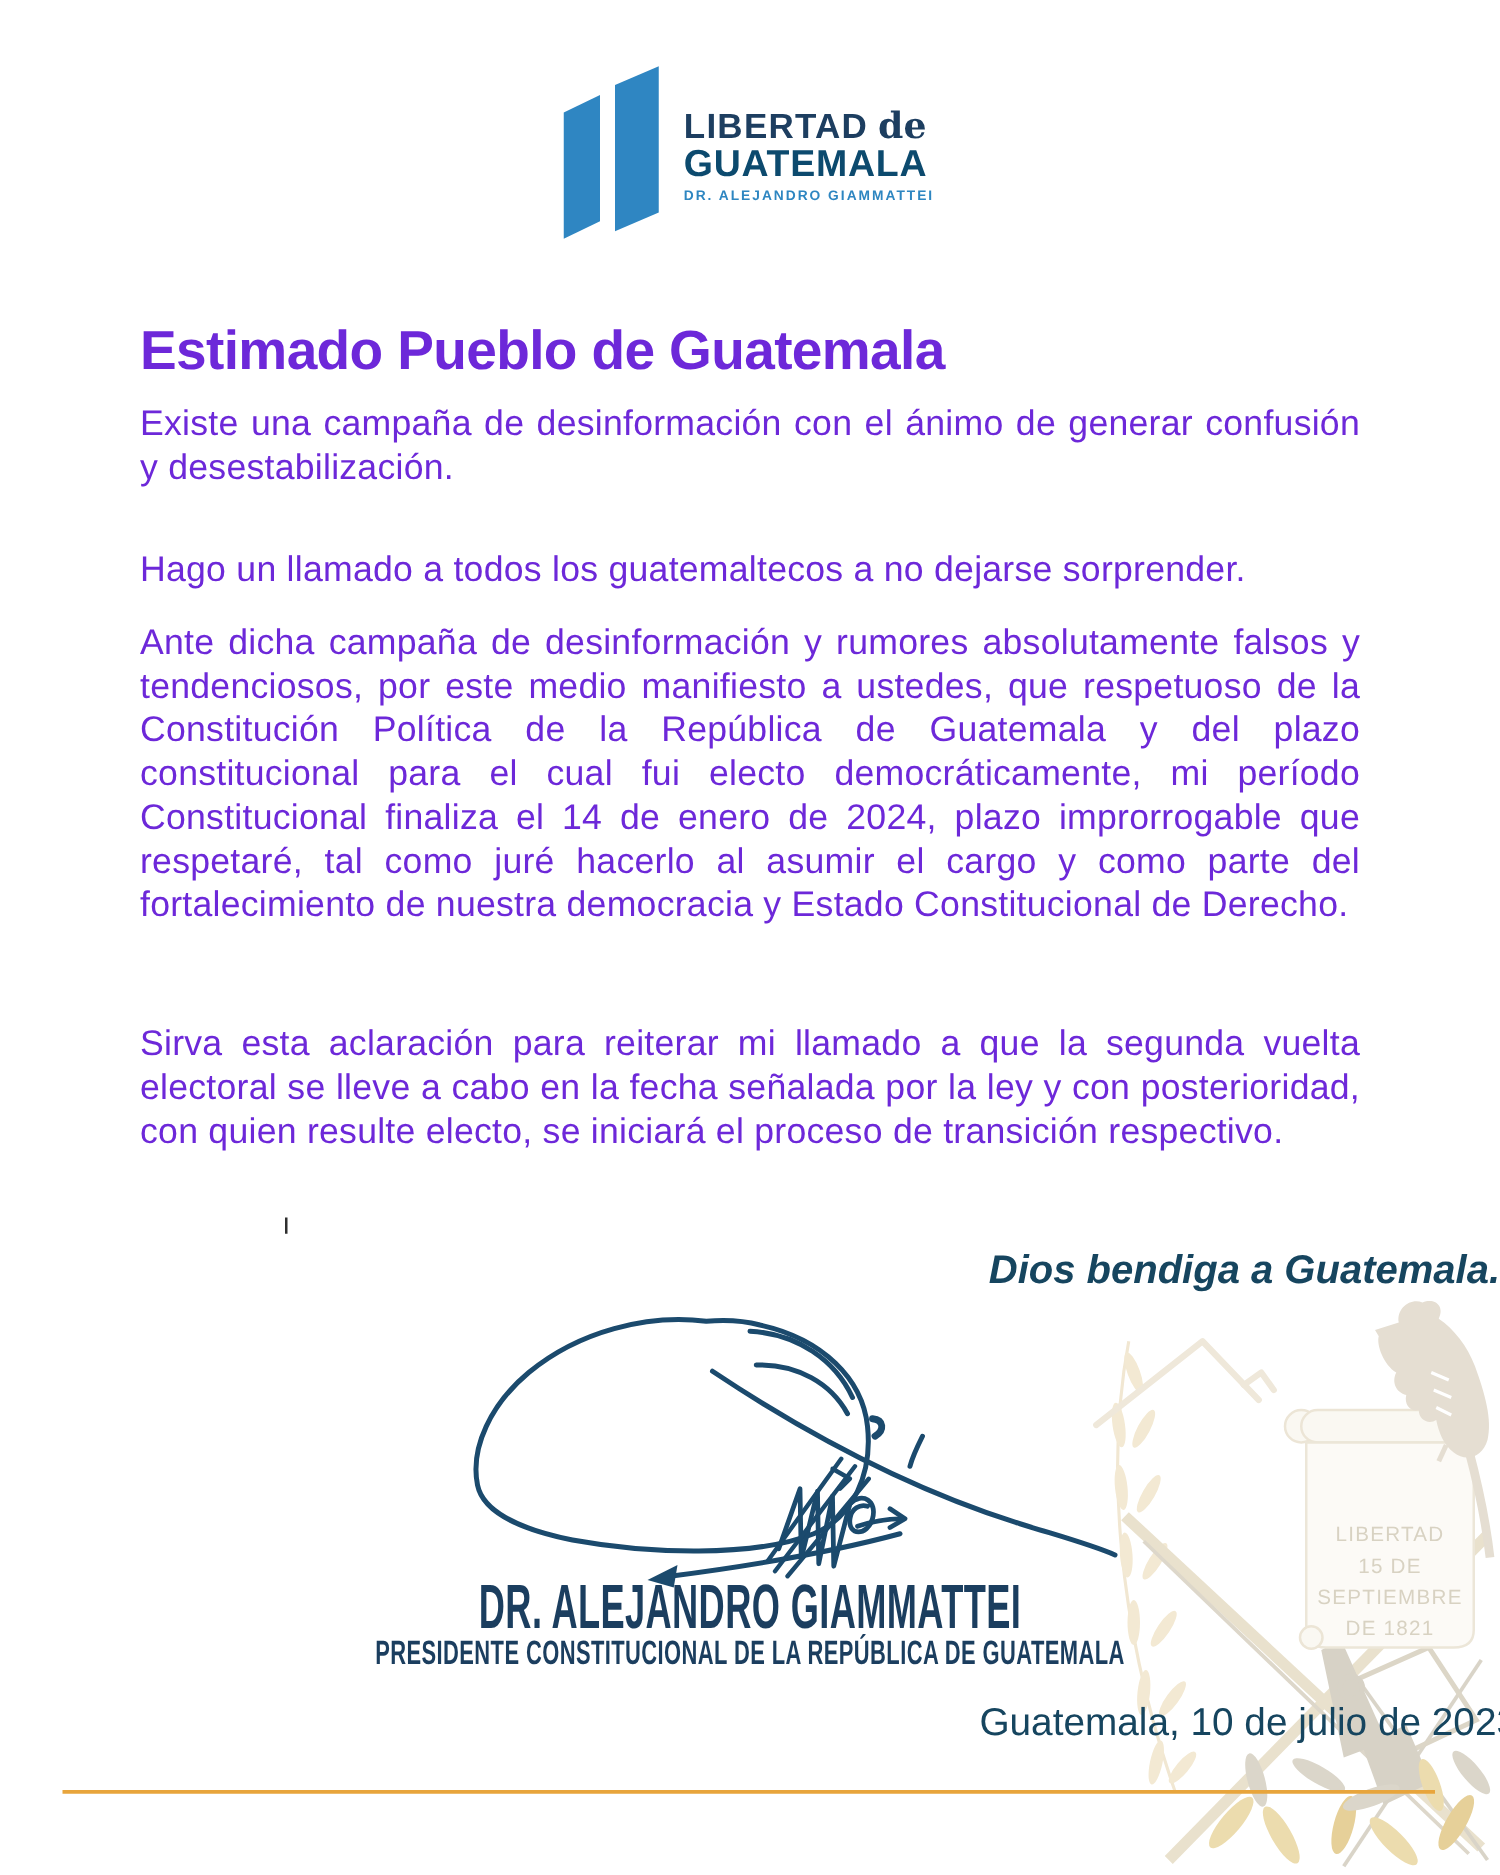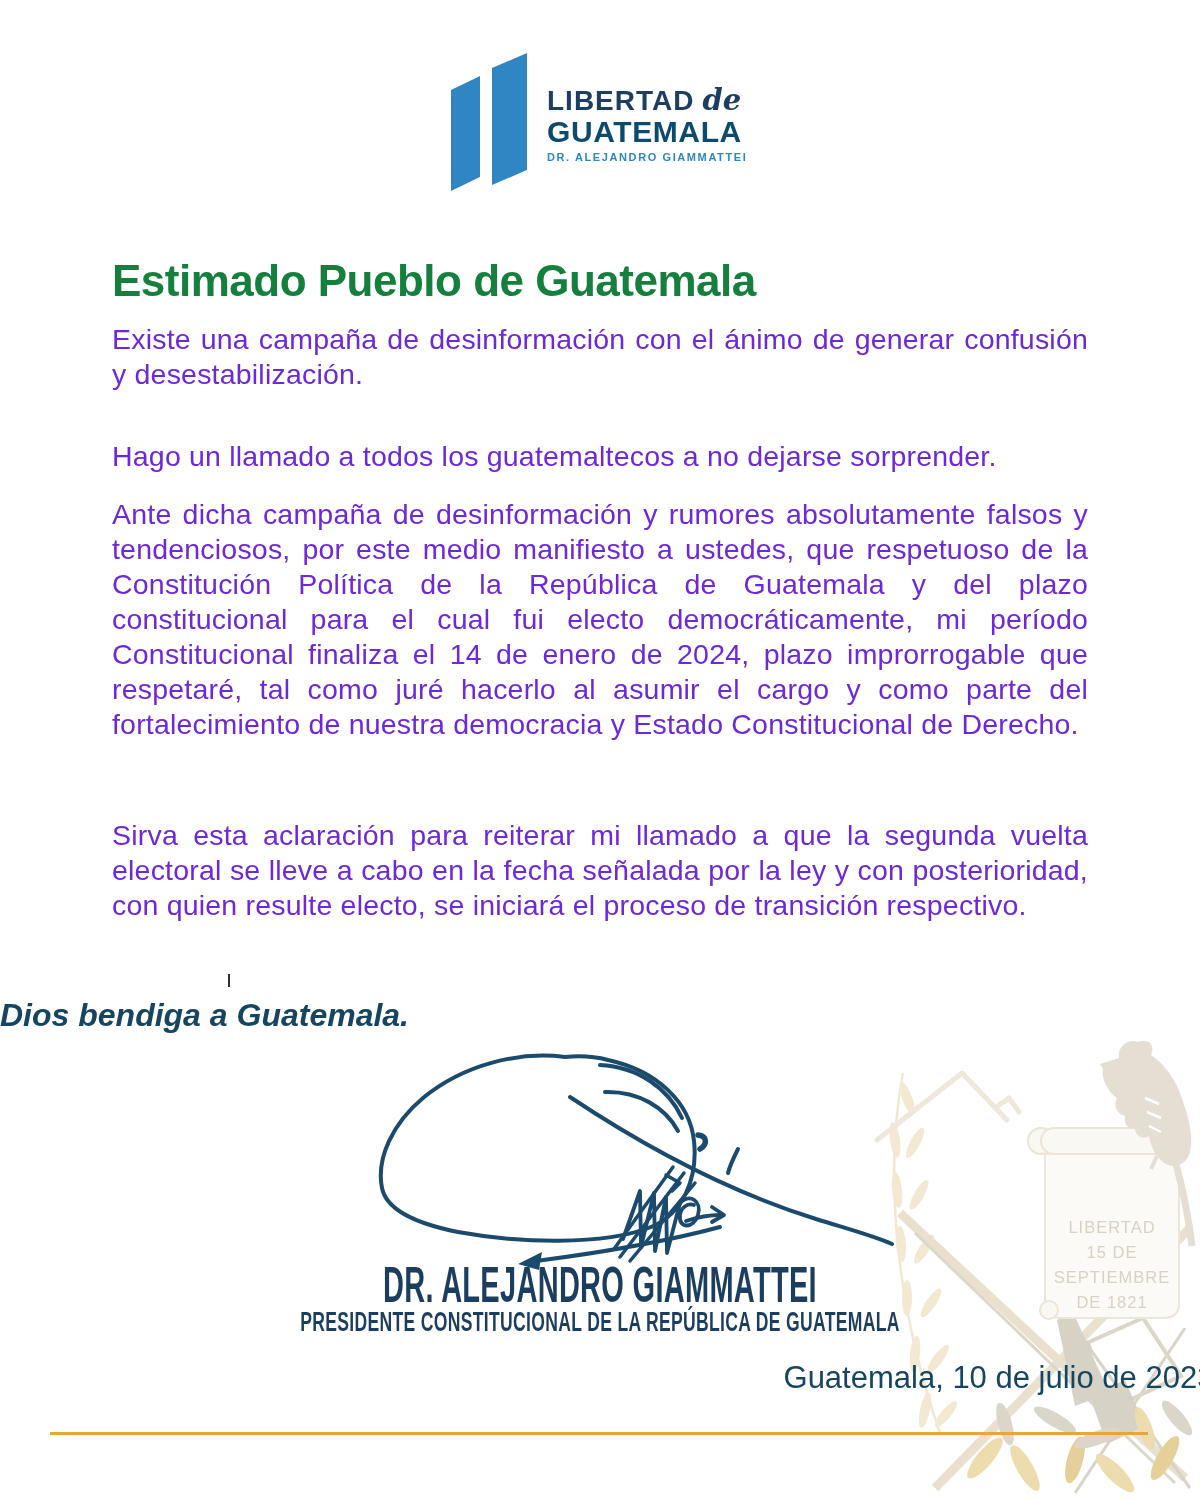--- a/index.html
+++ b/index.html
@@ -5,35 +5,35 @@
   html,body{margin:0;padding:0;background:#ffffff;}
   #page{
     position:relative;width:1200px;height:1500px;background:#ffffff;
     overflow:hidden;font-family:"Liberation Sans",sans-serif;
   }
   
   #logo-stripes{position:absolute;left:449px;top:49px;}
   #logo-text{position:absolute;left:547px;top:86px;width:230px;line-height:1;}
   .logo-line1{display:flex;align-items:baseline;}
   .logo-gobierno{font-size:28px;font-weight:800;letter-spacing:1px;color:#1d3e60;}
-  .logo-de{font-family:"DejaVu Serif",serif;font-style:italic;font-size:29px;
+  .logo-de{font-family:"DejaVu Serif",serif;font-size:29px;
     font-weight:600;color:#1d3e60;margin-left:8px;}
   .logo-guatemala{font-size:30px;font-weight:900;letter-spacing:0.6px;color:#0c4a6e;margin-top:2px;}
   .logo-sub{font-size:11px;font-weight:700;letter-spacing:1.6px;color:#2e86c1;margin-top:5px;}
   
   .title{position:absolute;left:112px;top:256px;font-size:44px;font-weight:700;
-    letter-spacing:-0.5px;color:#15803d;}
+    letter-spacing:-0.5px;color:#6d28d9;}
   .para{position:absolute;left:112px;width:976px;font-size:28.5px;line-height:35px;
     letter-spacing:0.2px;text-align:justify;color:#6d28d9;}
   #p1{top:322px;}
   #p2{top:439px;}
   #p3{top:497px;}
   #p4{top:818px;}
   .stray-mark{position:absolute;left:228px;top:974px;width:2px;height:13px;background:#2f2f2f;}
-  .blessing{position:absolute;left:0;top:997px;width:1200px;text-align:left;
+  .blessing{position:absolute;left:0;top:997px;width:1200px;text-align:right;
     font-size:32px;font-weight:700;font-style:italic;color:#16455f;}
   
   #signature{position:absolute;left:368px;top:1043px;z-index:2;}
   .sig-name{position:absolute;left:0;top:1256px;width:1200px;text-align:center;
     font-size:50px;font-weight:800;color:#1b3e5f;transform:scaleX(0.58);letter-spacing:0.5px;}
   .sig-title{position:absolute;left:0;top:1307px;width:1200px;text-align:center;
     font-size:27px;font-weight:700;color:#1b3e5f;transform:scaleX(0.65);letter-spacing:0.5px;}
   .dateline{position:absolute;left:0;top:1360px;width:1200px;text-align:right;
     font-size:31px;font-weight:400;color:#16455f;padding-left:23px;}
   .gold-line{position:absolute;left:50px;top:1432px;width:1098px;height:3px;background:#e8a53c;}

